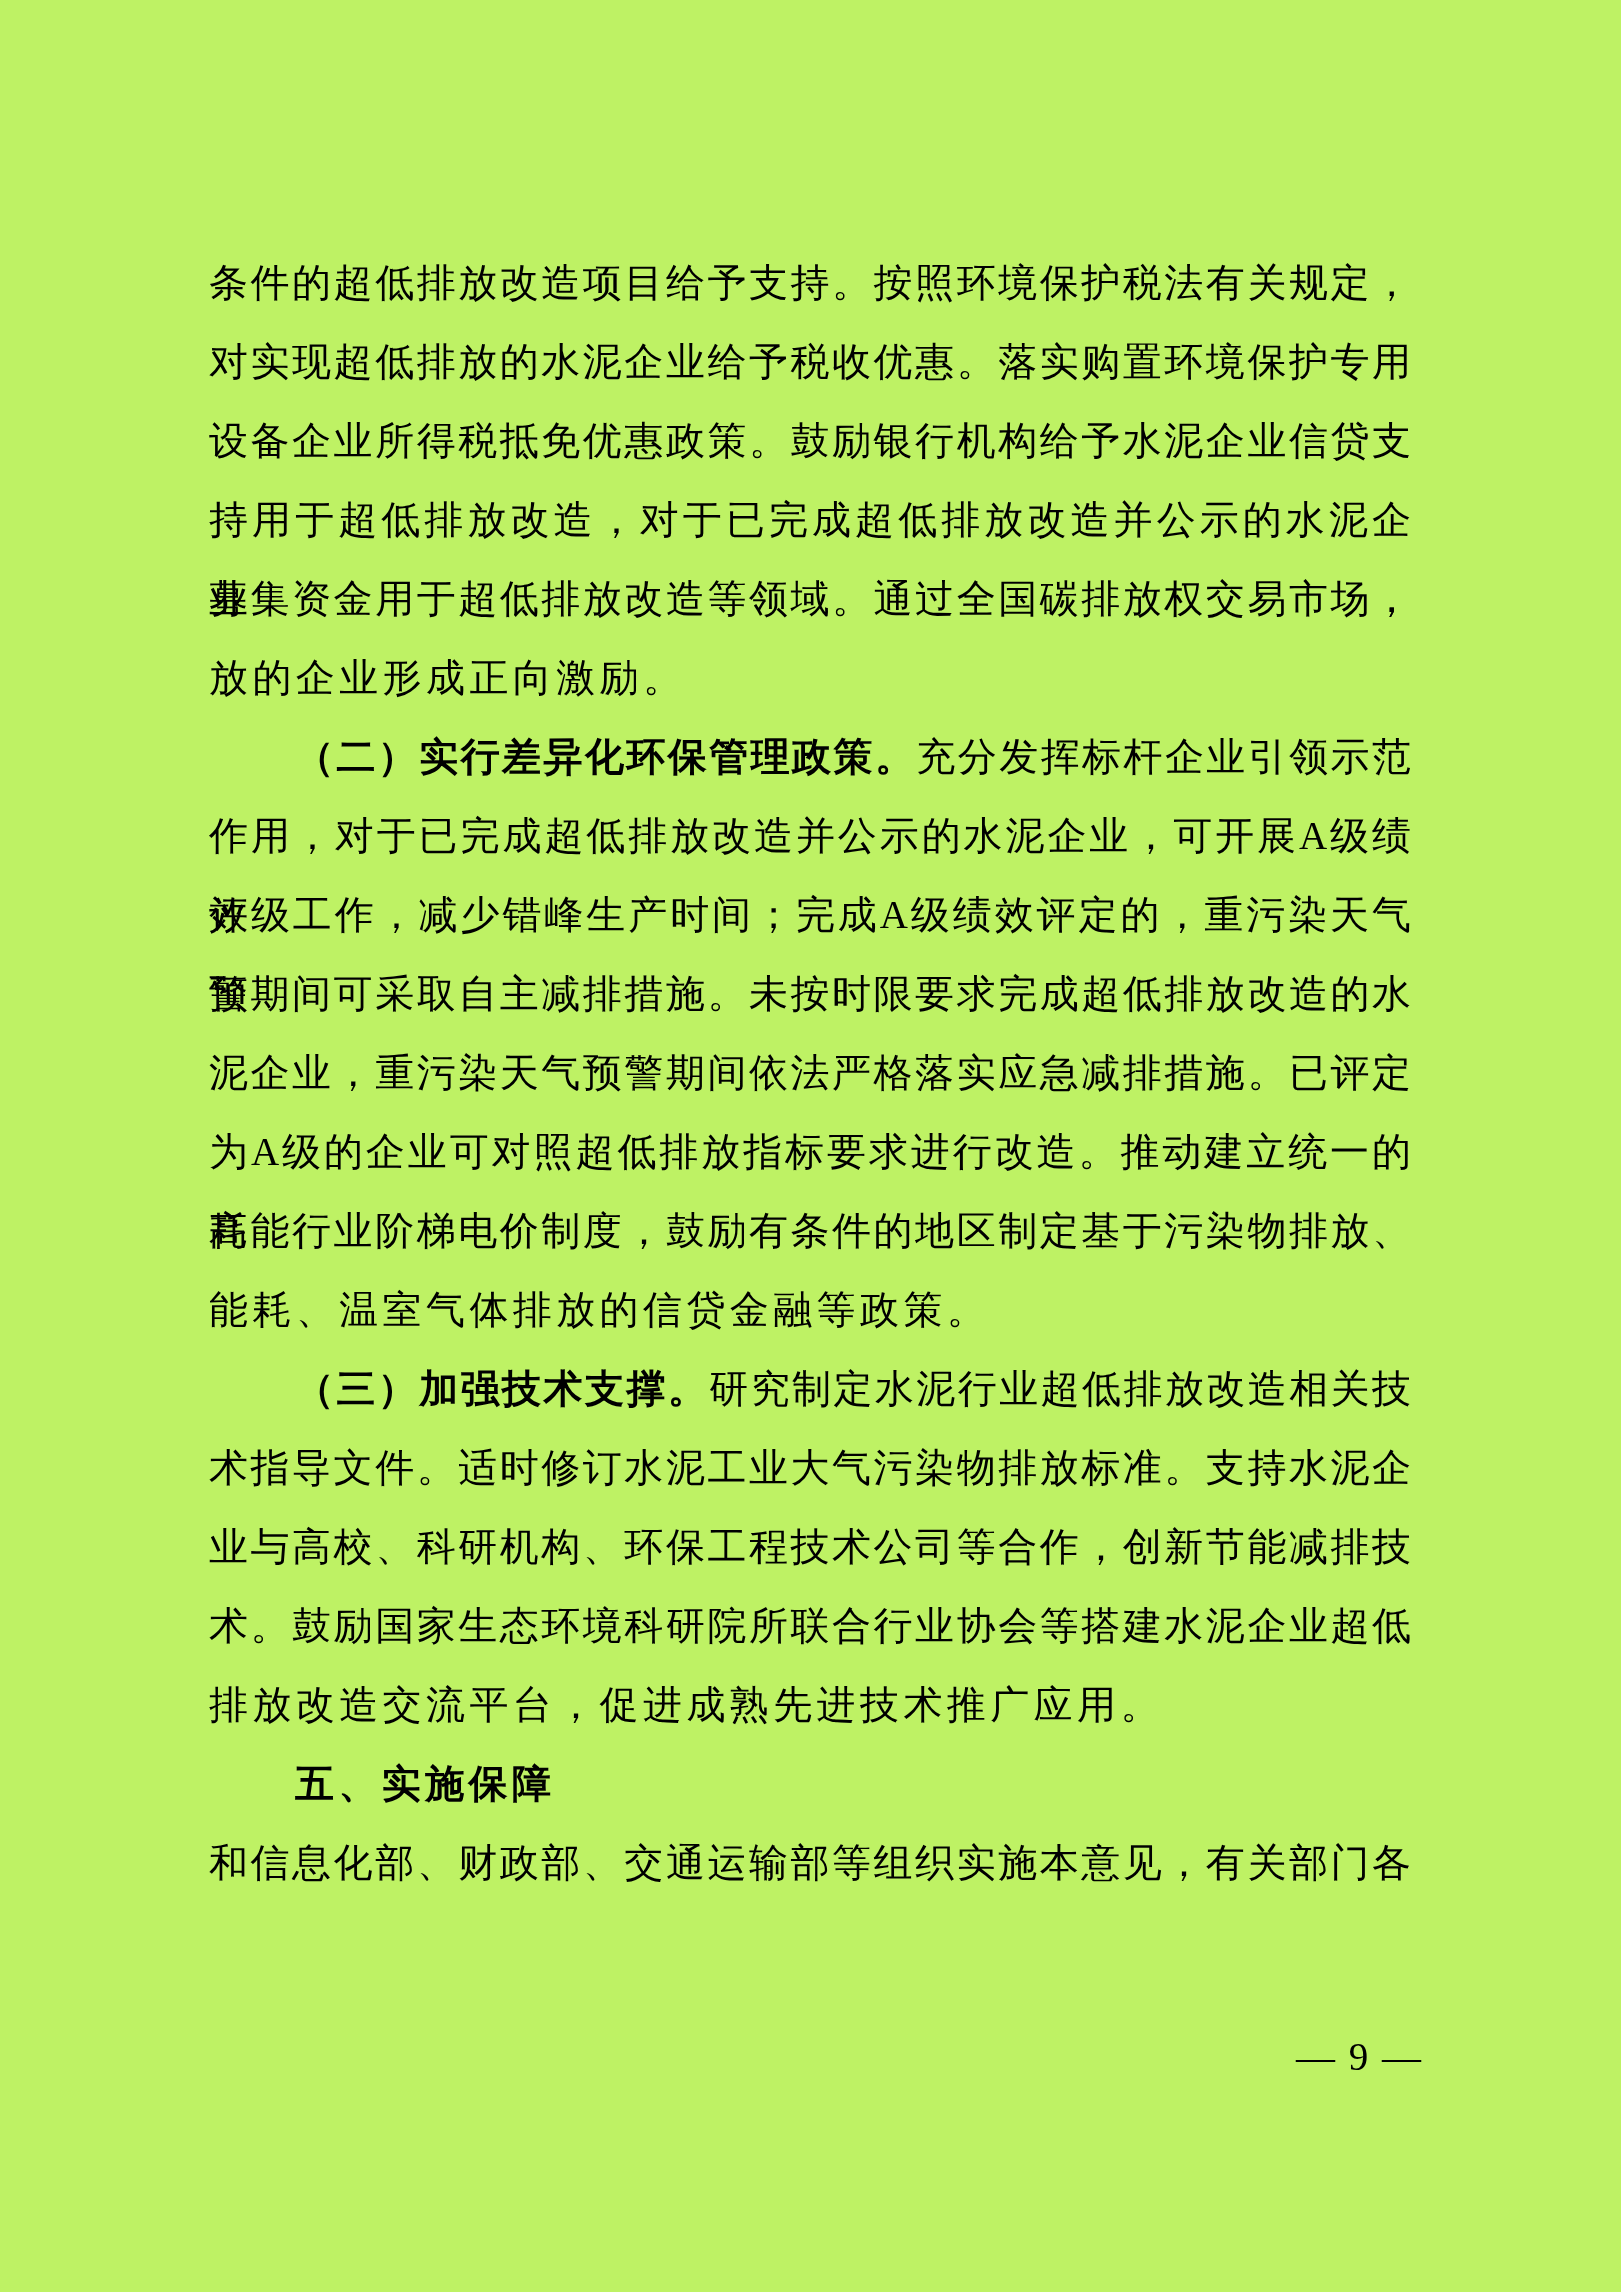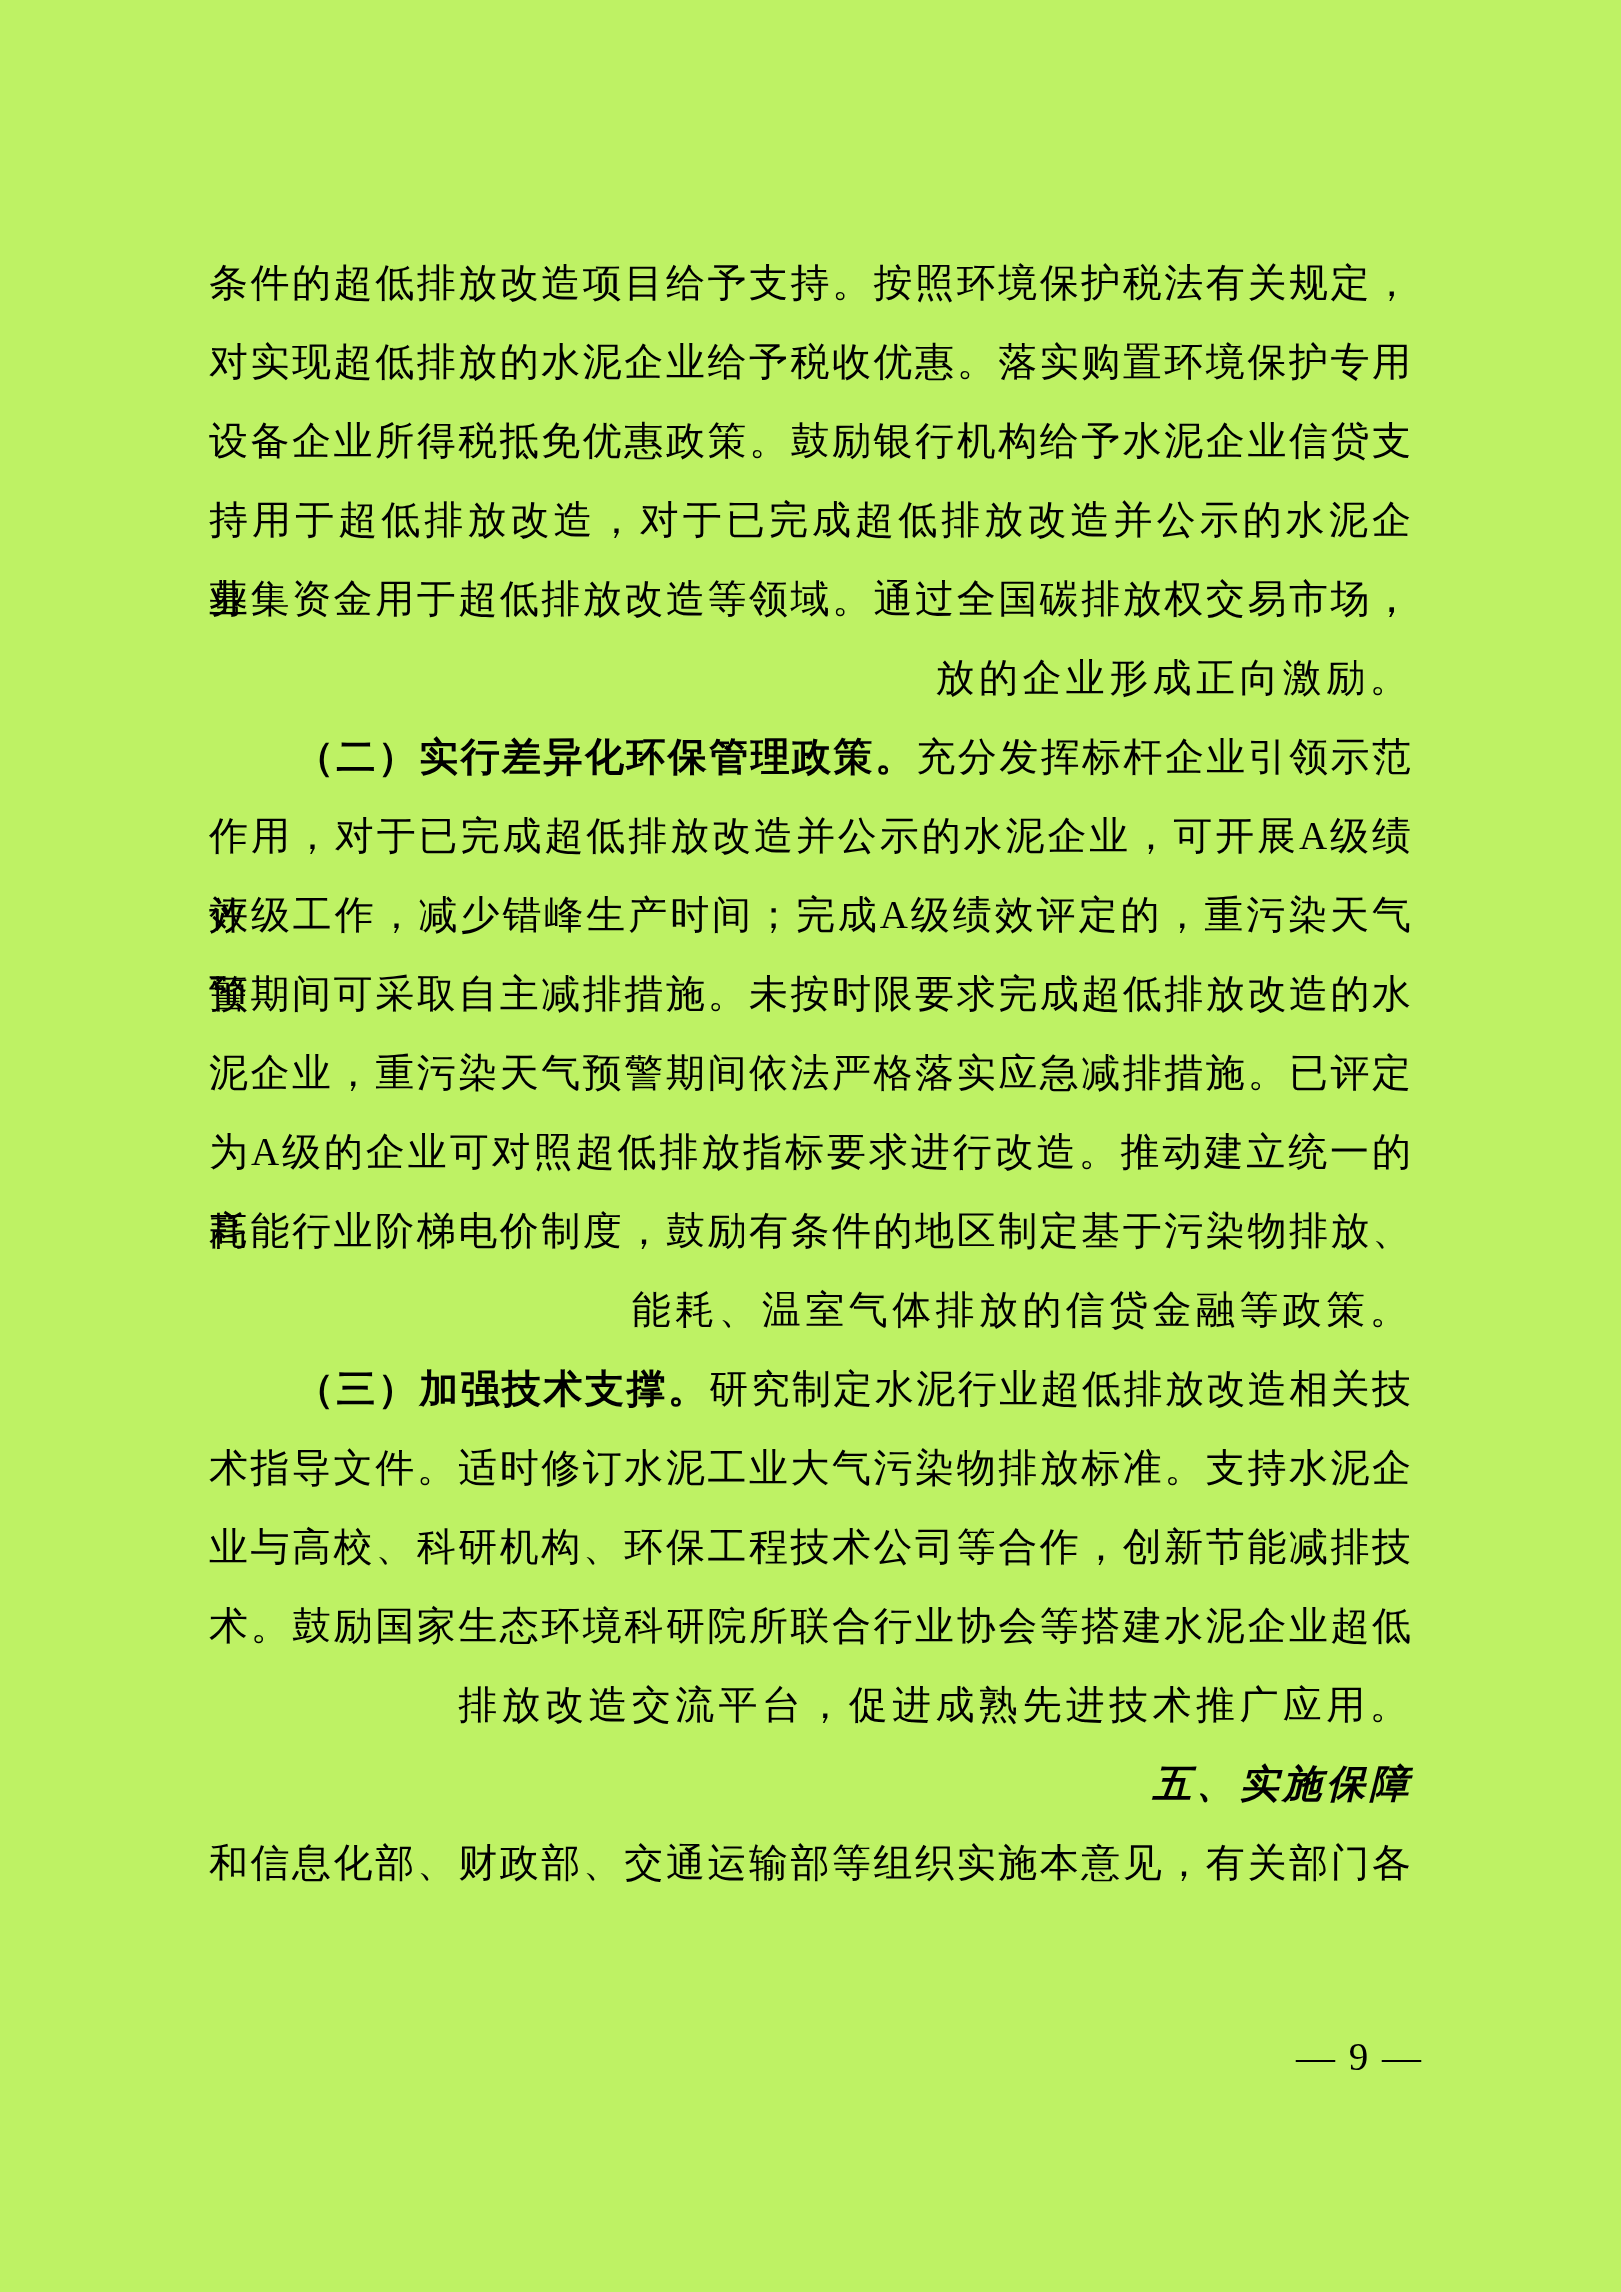--- a/index.html
+++ b/index.html
@@ -22,41 +22,40 @@
     left: 209px;
     top: 243px;
     width: 1204px;
   }
   .line {
     height: 79px;
     line-height: 79px;
     font-size: 39px;
     letter-spacing: 4.4px;
     white-space: nowrap;
-    text-align: right;
+    text-align: left;
   }
   
   .line.fill {
     white-space: normal;
     letter-spacing: 2px;
     text-align: justify;
     text-align-last: justify;
   }
   .line.indent {
     text-indent: 86px;
   }
   .line .bold {
     font-weight: 700;
     margin-top: 44px;
   }
   .line.heading {
     font-family: "Liberation Sans", "DejaVu Sans", sans-serif;
     font-weight: 700;
     letter-spacing: 4.4px;
-    font-style: italic;
   }
   .page-number {
     position: absolute;
     top: 2037px;
     right: 205px;
     height: 39px;
     line-height: 39px;
     font-size: 39px;
     letter-spacing: 2px;
     color: #000000;

